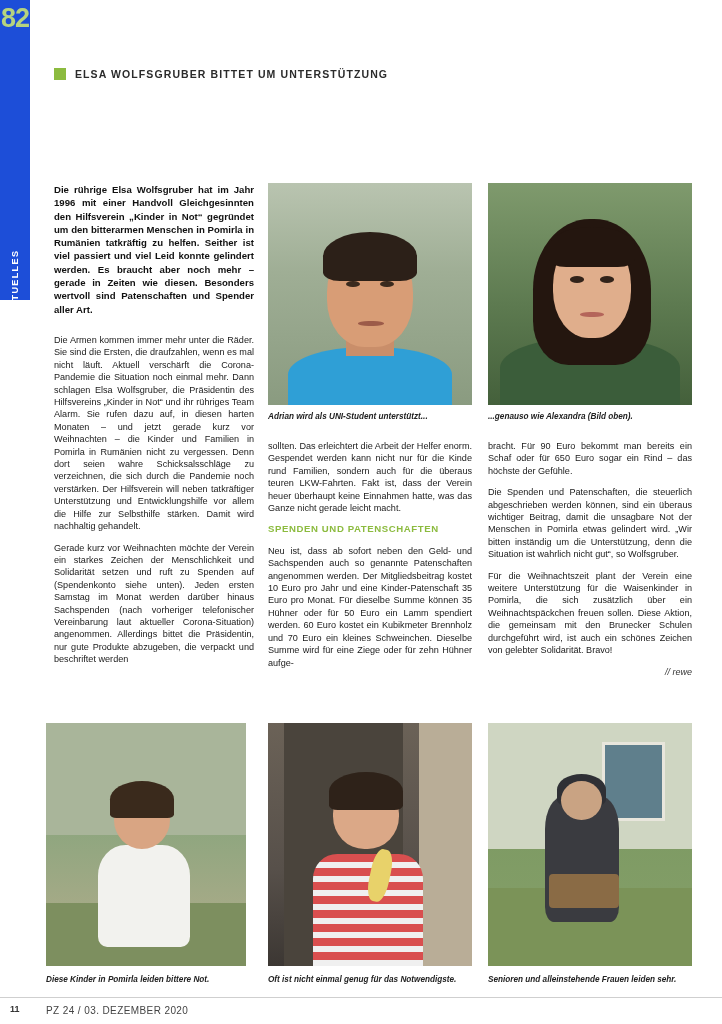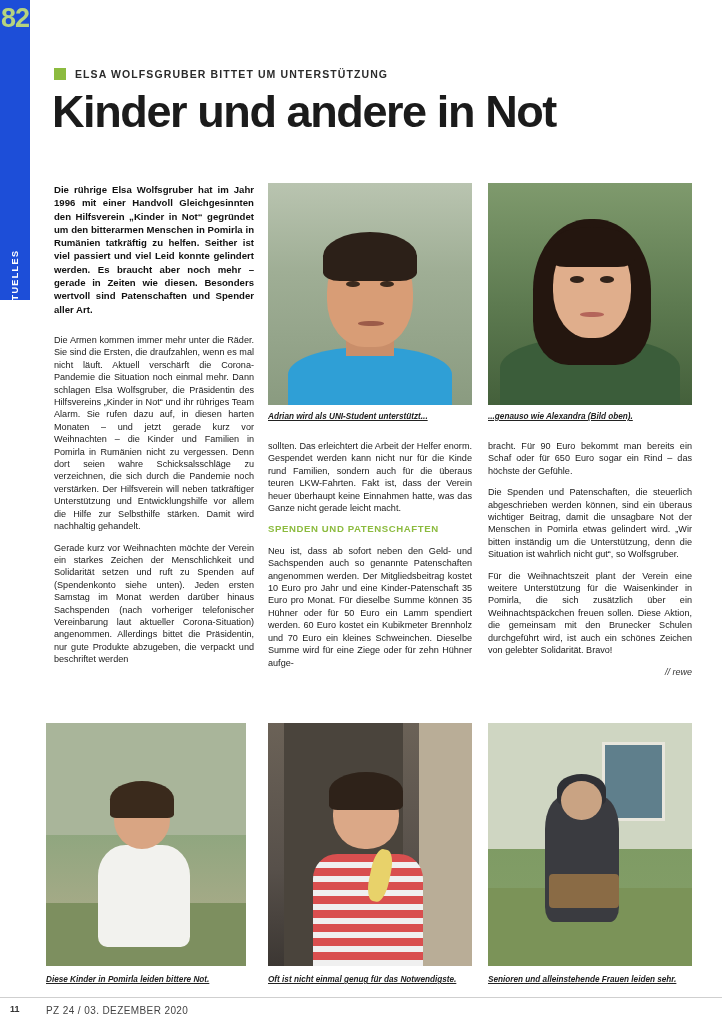--- a/index.html
+++ b/index.html
@@ -135,21 +135,20 @@
     position: absolute;
     overflow: hidden;
     background: #cfcfcf;
   }
   .caption {
     position: absolute;
     font-size: 8.2px;
     font-style: italic;
     font-weight: bold;
     color: #222;
-    text-decoration: underline;
   }
 
   
   .ph-top1 { left: 268px; top: 183px; width: 204px; height: 222px; }
   .ph-top2 { left: 488px; top: 183px; width: 204px; height: 222px; }
   .cap-top1 { left: 268px; top: 412px; width: 204px; }
   .cap-top2 { left: 488px; top: 412px; width: 204px; }
 
   
   .ph-b1 { left: 46px; top: 723px; width: 200px; height: 243px; }
@@ -243,21 +242,20 @@
   <div class="sidetab">
     <div class="pagenum">82</div>
     <div class="vlabel">AKTUELLES</div>
   </div>
 
   <div class="kicker">
     <span class="sq"></span>
     <span class="ktext">ELSA WOLFSGRUBER BITTET UM UNTERSTÜTZUNG</span>
   </div>
 
-  <div class="headline">Kinder und andere in Not</div>
 
   <div class="lead">Die rührige Elsa Wolfsgruber hat im Jahr 1996 mit einer Handvoll Gleichgesinnten den Hilfsverein „Kinder in Not“ gegründet um den bitterarmen Menschen in Pomirla in Rumänien tatkräftig zu helfen. Seither ist viel passiert und viel Leid konnte gelindert werden. Es braucht aber noch mehr – gerade in Zeiten wie diesen. Besonders wertvoll sind Patenschaften und Spender aller Art.</div>
 
   <div class="photo ph-top1">
     <div class="img-inner">
       <div class="p1-bg"></div>
       <div class="p1-shirt"></div>
       <div class="p1-neck"></div>
       <div class="p1-head"></div>
       <div class="p1-hair"></div>

